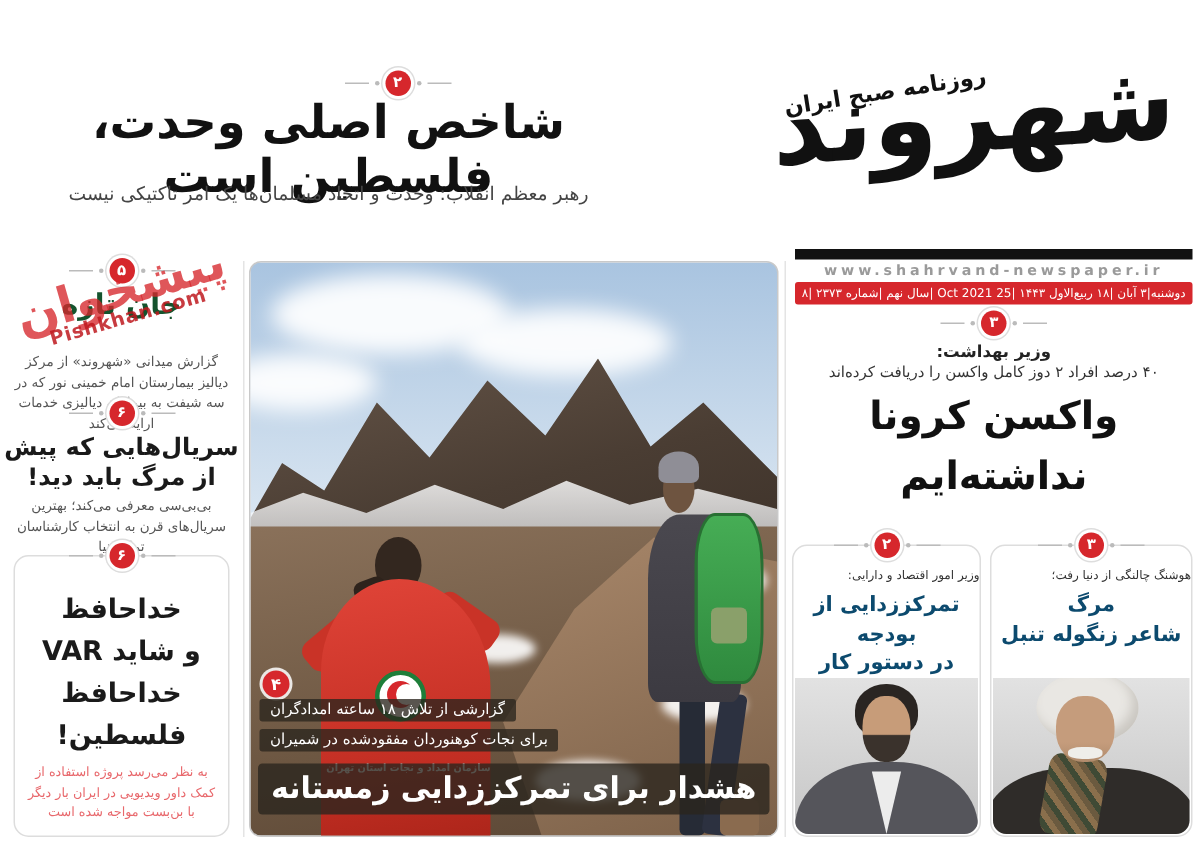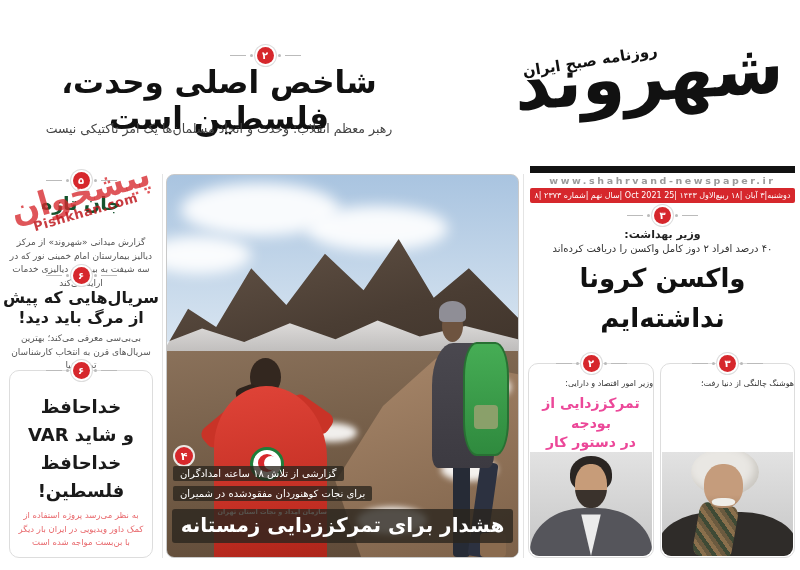--- a/index.html
+++ b/index.html
@@ -146,21 +146,21 @@
                  letter-spacing:-1px; }
 
   .news-box { position:absolute; top:363px; height:195px; border:1.5px solid #ddd; border-radius:10px;
               background:#fff; overflow:visible; }
   .box-econ { left:528px; width:126px; }
   .box-poet { left:660px; width:135px; }
   .box-badge { position:absolute; left:0; top:-9px; width:100%; }
   .box-kicker { position:absolute; top:15px; left:0; width:100%; font-size:8px;
                 color:#333; direction:rtl; }
   .box-headline { position:absolute; top:30px; left:0; width:100%; text-align:center; font-size:14px;
-                  font-weight:bold; color:#ec4899; direction:rtl; line-height:1.4; }
+                  font-weight:bold; color:#0c4a6e; direction:rtl; line-height:1.4; }
 
   .portrait { position:absolute; left:1px; right:1px; bottom:1px; height:104px; overflow:hidden;
               border-radius:0 0 9px 9px; background:linear-gradient(#e2e2e2,#c6c6c6); }
   
   .pe-suit { position:absolute; bottom:-6px; left:0; width:100%; height:52%;
              background:#55555b; border-radius:45% 45% 0 0/80% 80% 0 0; }
   .pe-shirt { position:absolute; bottom:0; left:42%; width:16%; height:40%; background:#ececec;
               clip-path:polygon(0 0,100% 0,50% 100%); }
   .pe-hair { position:absolute; top:4%; left:33%; width:34%; height:34%; background:#2a2522;
              border-radius:50% 50% 42% 42%; }
@@ -324,20 +324,24 @@
 
   <div class="news-box box-poet">
     <div class="badge-row box-badge">
       <span class="badge-dash"></span>
       <span class="badge-dot"></span>
       <span class="badge-circle">۳</span>
       <span class="badge-dot"></span>
       <span class="badge-dash"></span>
     </div>
     <div class="box-kicker">هوشنگ چالنگی از دنیا رفت؛</div>
+    <div class="box-headline">
+      <div>مرگ</div>
+      <div>شاعر زنگوله تنبل</div>
+    </div>
     <div class="portrait">
       <div class="pp-coat"></div>
       <div class="pp-hair"></div>
       <div class="pp-scarf"></div>
       <div class="pp-face"></div>
       <div class="pp-must"></div>
     </div>
   </div>
 
 </div>

